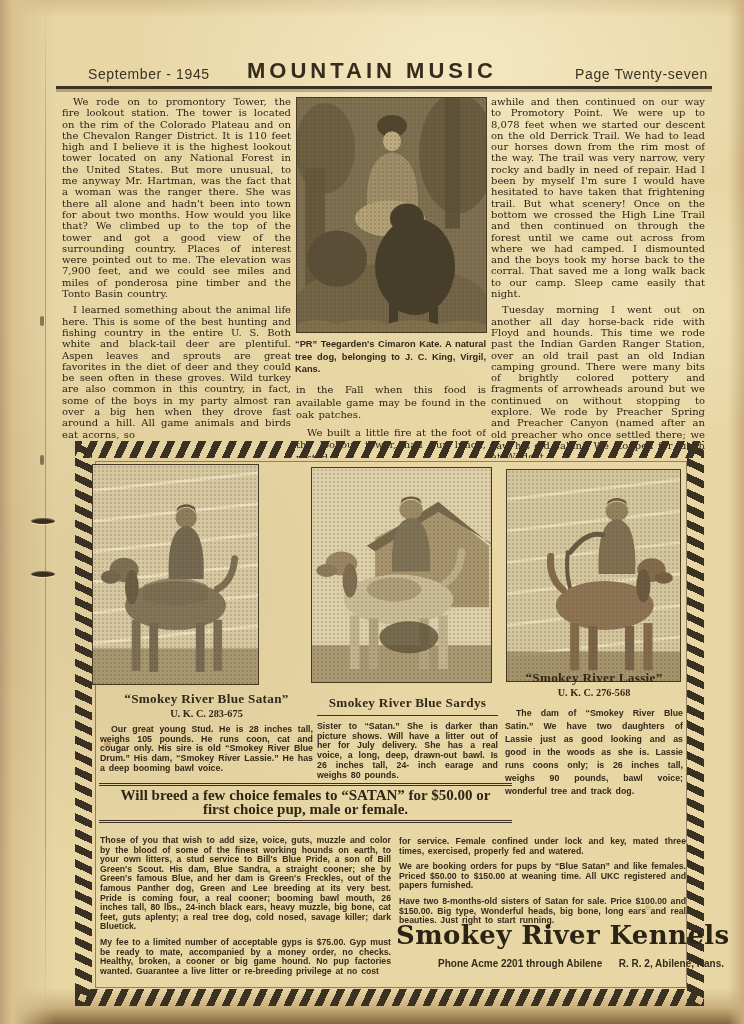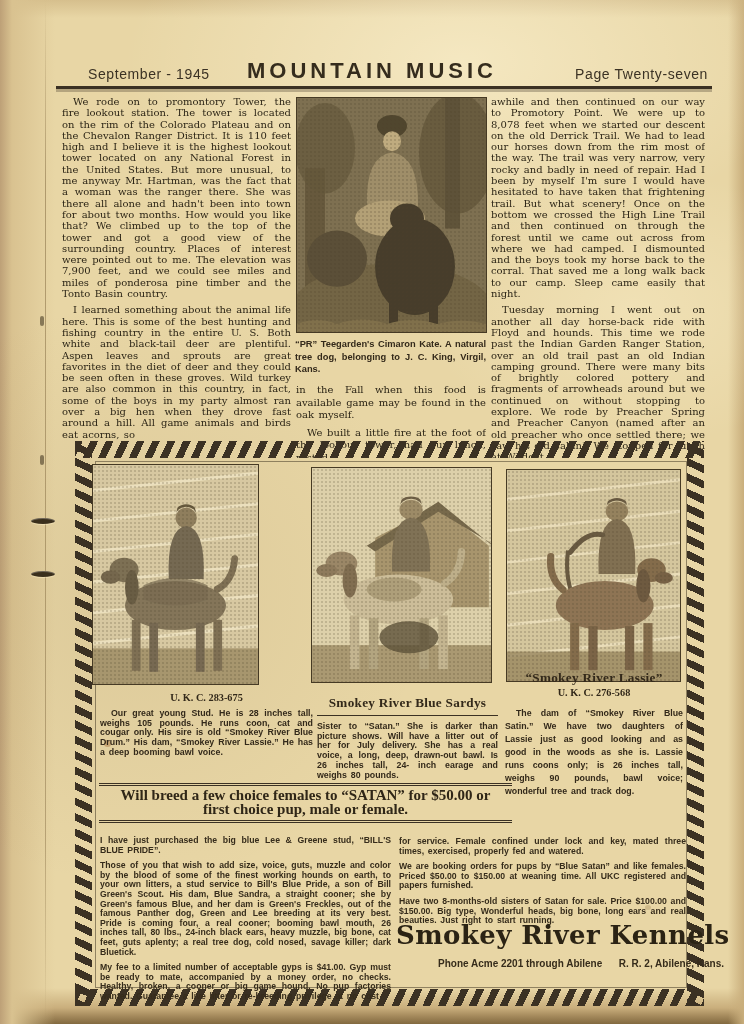--- a/index.html
+++ b/index.html
@@ -141,21 +141,21 @@
       <ellipse cx="110" cy="120" rx="17" ry="15" fill="#241c10"></ellipse>
       <rect x="92" y="185" width="9" height="42" fill="#241c10"></rect>
       <rect x="132" y="185" width="9" height="42" fill="#241c10"></rect>
       <path d="M0,225 q20,-8 40,0 q25,-9 50,0 q25,-8 50,0 q25,-7 49,0 l0,8 l-189,0 Z" fill="#6a5a38"></path>
     </svg>
     <div class="halftone"></div>
     <div class="fade"></div>
   </div>
   <div class="photo-cap">“PR” Teegarden's Cimaron Kate. A natural tree dog, belonging to J. C. King, Virgil, Kans.</div>
   <div class="serifcol col2-text">
-    <p>in the Fall when this food is available game may be found in the oak myself.</p>
+    <p>in the Fall when this food is available game may be found in the oak patches.</p>
     <p class="follow ind">We built a little fire at the foot of the lookout tower, had our lunch, rested</p>
   </div>
 
   <div class="serifcol col3">
     <p>awhile and then continued on our way to Promotory Point. We were up to 8,078 feet when we started our descent on the old Derrick Trail. We had to lead our horses down from the rim most of the way. The trail was very narrow, very rocky and badly in need of repair. Had I been by myself I'm sure I would have hesitated to have taken that frightening trail. But what scenery! Once on the bottom we crossed the High Line Trail and then continued on through the forest until we came out across from where we had camped. I dismounted and the boys took my horse back to the corral. That saved me a long walk back to our camp. Sleep came easily that night.</p>
     <p class="follow ind">Tuesday morning I went out on another all day horse-back ride with Floyd and hounds. This time we rode past the Indian Garden Ranger Station, over an old trail past an old Indian camping ground. There were many bits of brightly colored pottery and fragments of arrowheads around but we continued on without stopping to explore. We rode by Preacher Spring and Preacher Canyon (named after an old preacher who once settled there; we saw his old cabin). We stopped for lunch at Wildcat</p>
   </div>
 
   <div class="rope rope-h rope-top"></div>
   <div class="rope rope-h rope-bottom"></div>
@@ -244,42 +244,42 @@
       <rect x="62" y="156" width="9" height="48" fill="#6e5538"></rect>
       <rect x="80" y="159" width="9" height="45" fill="#634b32"></rect>
       <rect x="116" y="159" width="9" height="45" fill="#634b32"></rect>
       <rect x="134" y="156" width="9" height="48" fill="#6e5538"></rect>
     </svg>
     <div class="halftone"></div>
     <div class="fade"></div>
   </div>
 
   <div class="cap cap1">
+    <div class="cap-title">“Smokey River Blue Satan”</div>
     <div class="cap-reg">U. K. C. 283-675</div>
     <div class="cap-body ind">Our great young Stud. He is 28 inches tall, weighs 105 pounds. He runs coon, cat and cougar only. His sire is old “Smokey River Blue Drum.” His dam, “Smokey River Lassie.” He has a deep booming bawl voice.</div>
   </div>
   <div class="cap cap2">
     <div class="cap-title">Smokey River Blue Sardys</div>
     <div class="cap-body">Sister to “Satan.” She is darker than picture shows. Will have a litter out of her for July delivery. She has a real voice, a long, deep, drawn-out bawl. Is 26 inches tall, 24- inch earage and weighs 80 pounds.</div>
   </div>
   <div class="cap cap3">
     <div class="cap-title">“Smokey River Lassie”</div>
     <div class="cap-reg">U. K. C. 276-568</div>
     <div class="cap-body ind">The dam of “Smokey River Blue Satin.” We have two daughters of Lassie just as good looking and as good in the woods as she is. Lassie runs coons only; is 26 inches tall, weighs 90 pounds, bawl voice; wonderful tree and track dog.</div>
   </div>
 
   <div class="banner">
     <div>Will breed a few choice females to “SATAN” for $50.00 or</div>
     <div>first choice pup, male or female.</div>
   </div>
 
   <div class="billcol bill-left">
-    <p>I have just purchased the big blue Lee &amp; Greene stud, “BILL'S BLUE PRIDE”.</p>
     <p>Those of you that wish to add size, voice, guts, muzzle and color by the blood of some of the finest working hounds on earth, to your own litters, a stud service to Bill's Blue Pride, a son of Bill Green's Scout. His dam, Blue Sandra, a straight cooner; she by Green's famous Blue, and her dam is Green's Freckles, out of the famous Panther dog, Green and Lee breeding at its very best. Pride is coming four, a real cooner; booming bawl mouth, 26 inches tall, 80 lbs., 24-inch black ears, heavy muzzle, big bone, cat feet, guts aplenty; a real tree dog, cold nosed, savage killer; dark Bluetick.</p>
-    <p>My fee to a limited number of acceptable gyps is $41.00. Gyp must be ready to mate, accompanied by a money order, no checks. Healthy, broken, a cooner or big game hound. No pup factories wanted. Guarantee a live litter or re-breeding privilege at no cost</p>
+    <p>My fee to a limited number of acceptable gyps is $75.00. Gyp must be ready to mate, accompanied by a money order, no checks. Healthy, broken, a cooner or big game hound. No pup factories wanted. Guarantee a live litter or re-breeding privilege at no cost</p>
   </div>
   <div class="billcol bill-right">
     <p>for service. Female confined under lock and key, mated three times, exercised, properly fed and watered.</p>
     <p>We are booking orders for pups by “Blue Satan” and like females. Priced $50.00 to $150.00 at weaning time. All UKC registered and papers furnished.</p>
     <p>Have two 8-months-old sisters of Satan for sale. Price $100.00 and $150.00. Big type, Wonderful heads, big bone, long ears and real beauties. Just right to start running.</p>
   </div>
 
   <div class="kennel-name">Smokey River Kennels</div>
   <div class="kennel-contact">
     <span>Phone Acme 2201 through Abilene</span>

